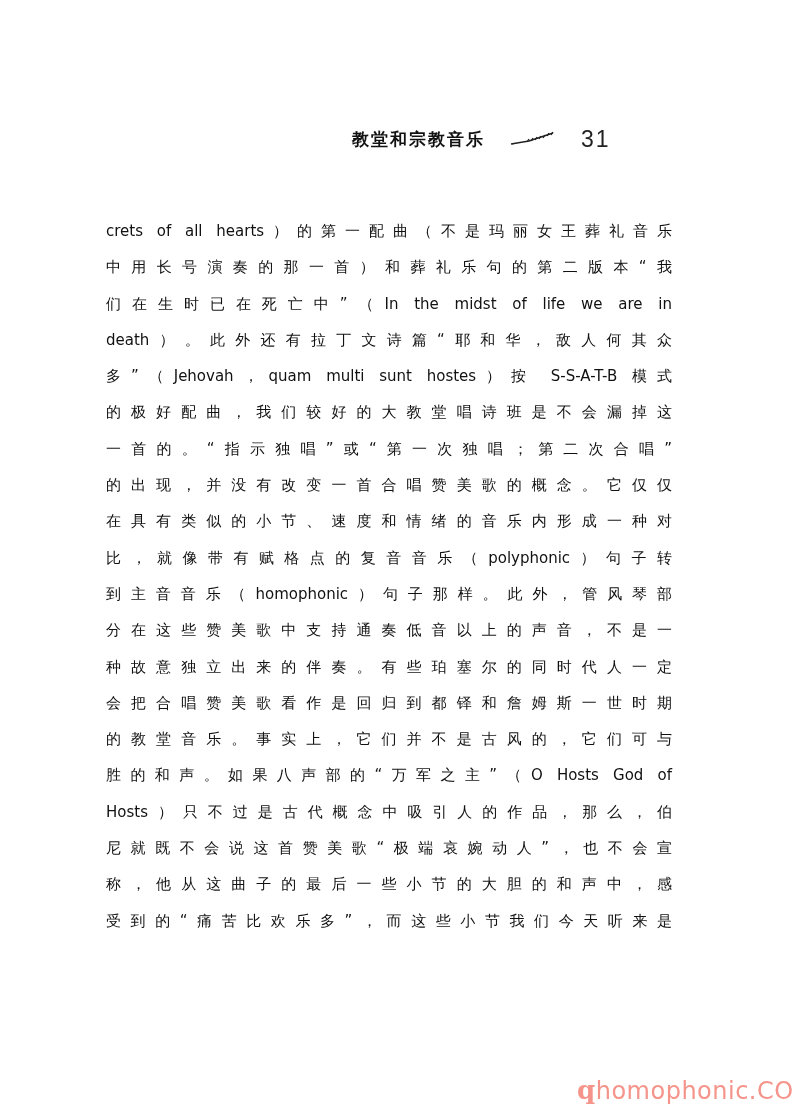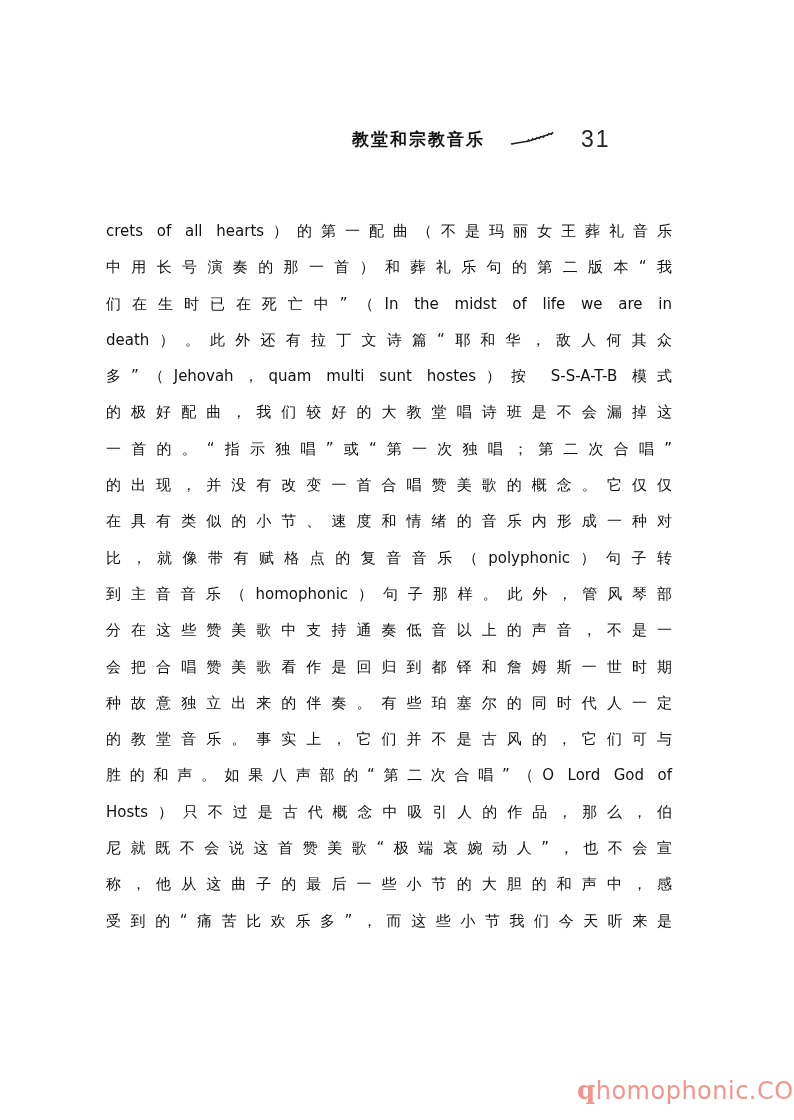--- a/index.html
+++ b/index.html
@@ -96,24 +96,24 @@
   <div class="line">们在生时已在死亡中”（In the midst of life we are in</div>
   <div class="line">death）。此外还有拉丁文诗篇“耶和华，敌人何其众</div>
   <div class="line">多”（Jehovah，quam multi sunt hostes）按 S-S-A-T-B 模式</div>
   <div class="line">的极好配曲，我们较好的大教堂唱诗班是不会漏掉这</div>
   <div class="line">一首的。“指示独唱”或“第一次独唱；第二次合唱”</div>
   <div class="line">的出现，并没有改变一首合唱赞美歌的概念。它仅仅</div>
   <div class="line">在具有类似的小节、速度和情绪的音乐内形成一种对</div>
   <div class="line">比，就像带有赋格点的复音音乐（polyphonic）句子转</div>
   <div class="line">到主音音乐（homophonic）句子那样。此外，管风琴部</div>
   <div class="line">分在这些赞美歌中支持通奏低音以上的声音，不是一</div>
+  <div class="line">种故意独立出来的伴奏。有些珀塞尔的同时代人一定</div>
   <div class="line">会把合唱赞美歌看作是回归到都铎和詹姆斯一世时期</div>
-  <div class="line">种故意独立出来的伴奏。有些珀塞尔的同时代人一定</div>
   <div class="line">的教堂音乐。事实上，它们并不是古风的，它们可与</div>
-  <div class="line">胜的和声。如果八声部的“第二次合唱”（O Lord God of</div>
+  <div class="line">胜的和声。如果八声部的“万军之主”（O Hosts God of</div>
   <div class="line">Hosts）只不过是古代概念中吸引人的作品，那么，伯</div>
   <div class="line">尼就既不会说这首赞美歌“极端哀婉动人”，也不会宣</div>
   <div class="line">称，他从这曲子的最后一些小节的大胆的和声中，感</div>
   <div class="line last">受到的“痛苦比欢乐多”，而这些小节我们今天听来是</div>
 </div>
 
 <div class="watermark">
   <span class="q">q</span><span>homophonic.COM</span>
 </div>
 

